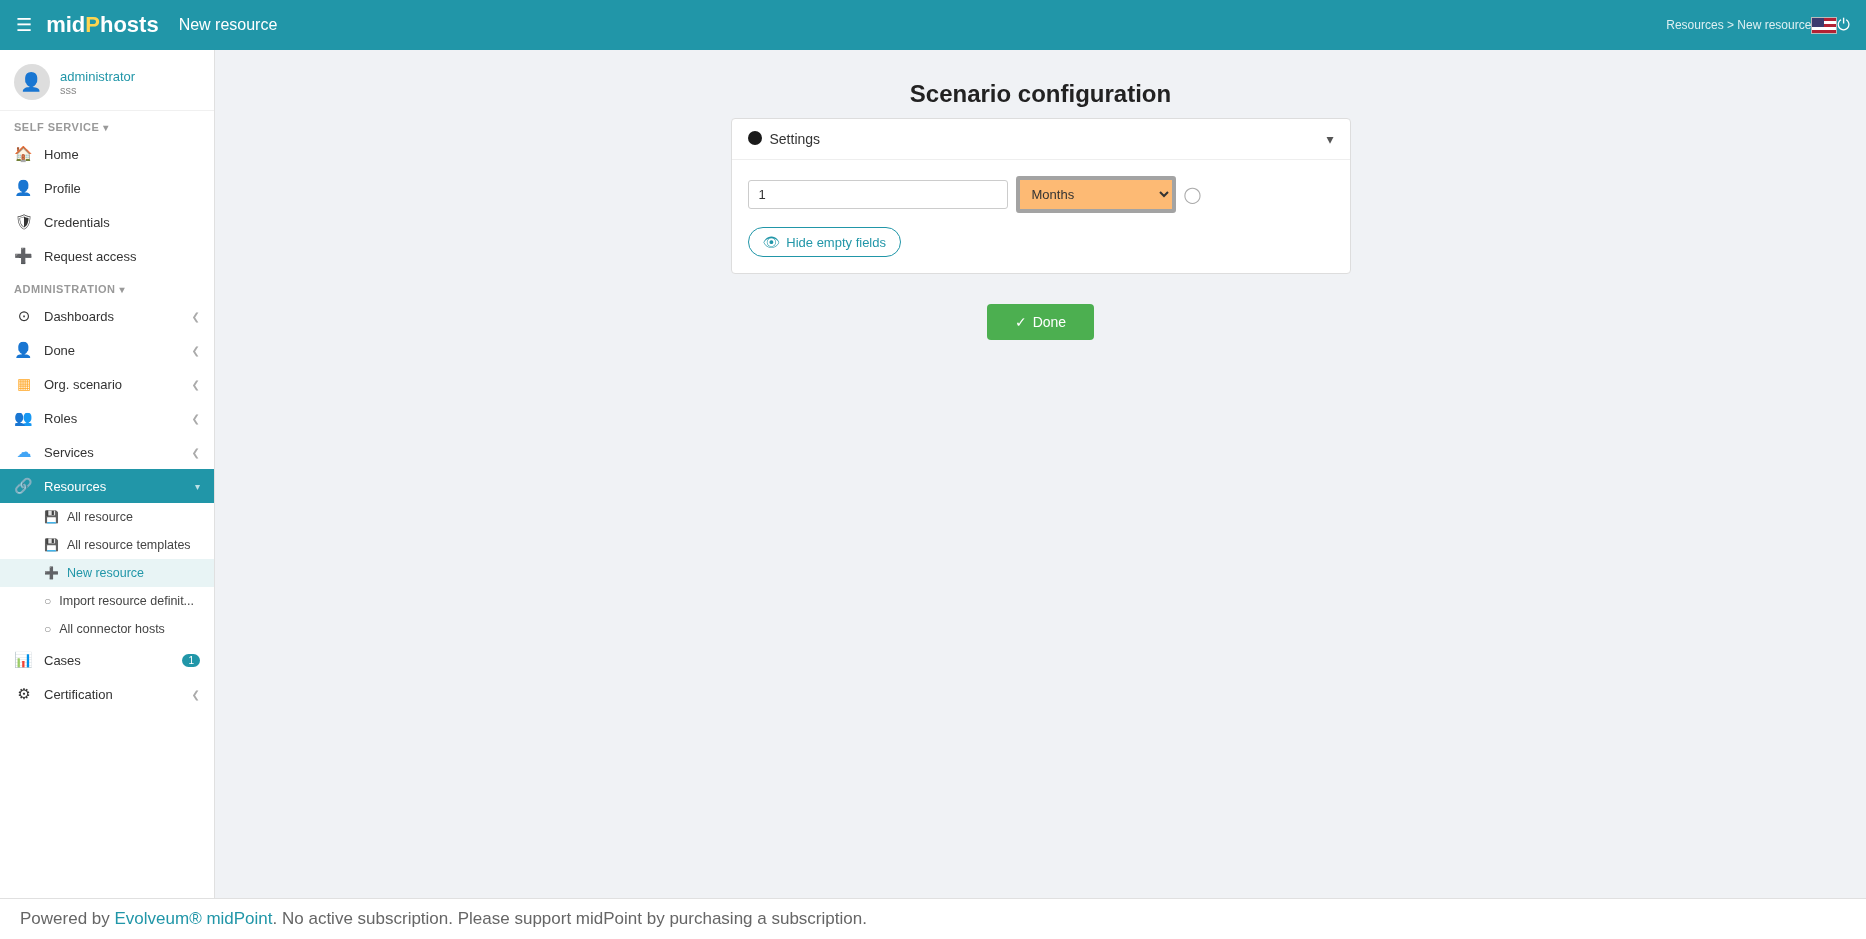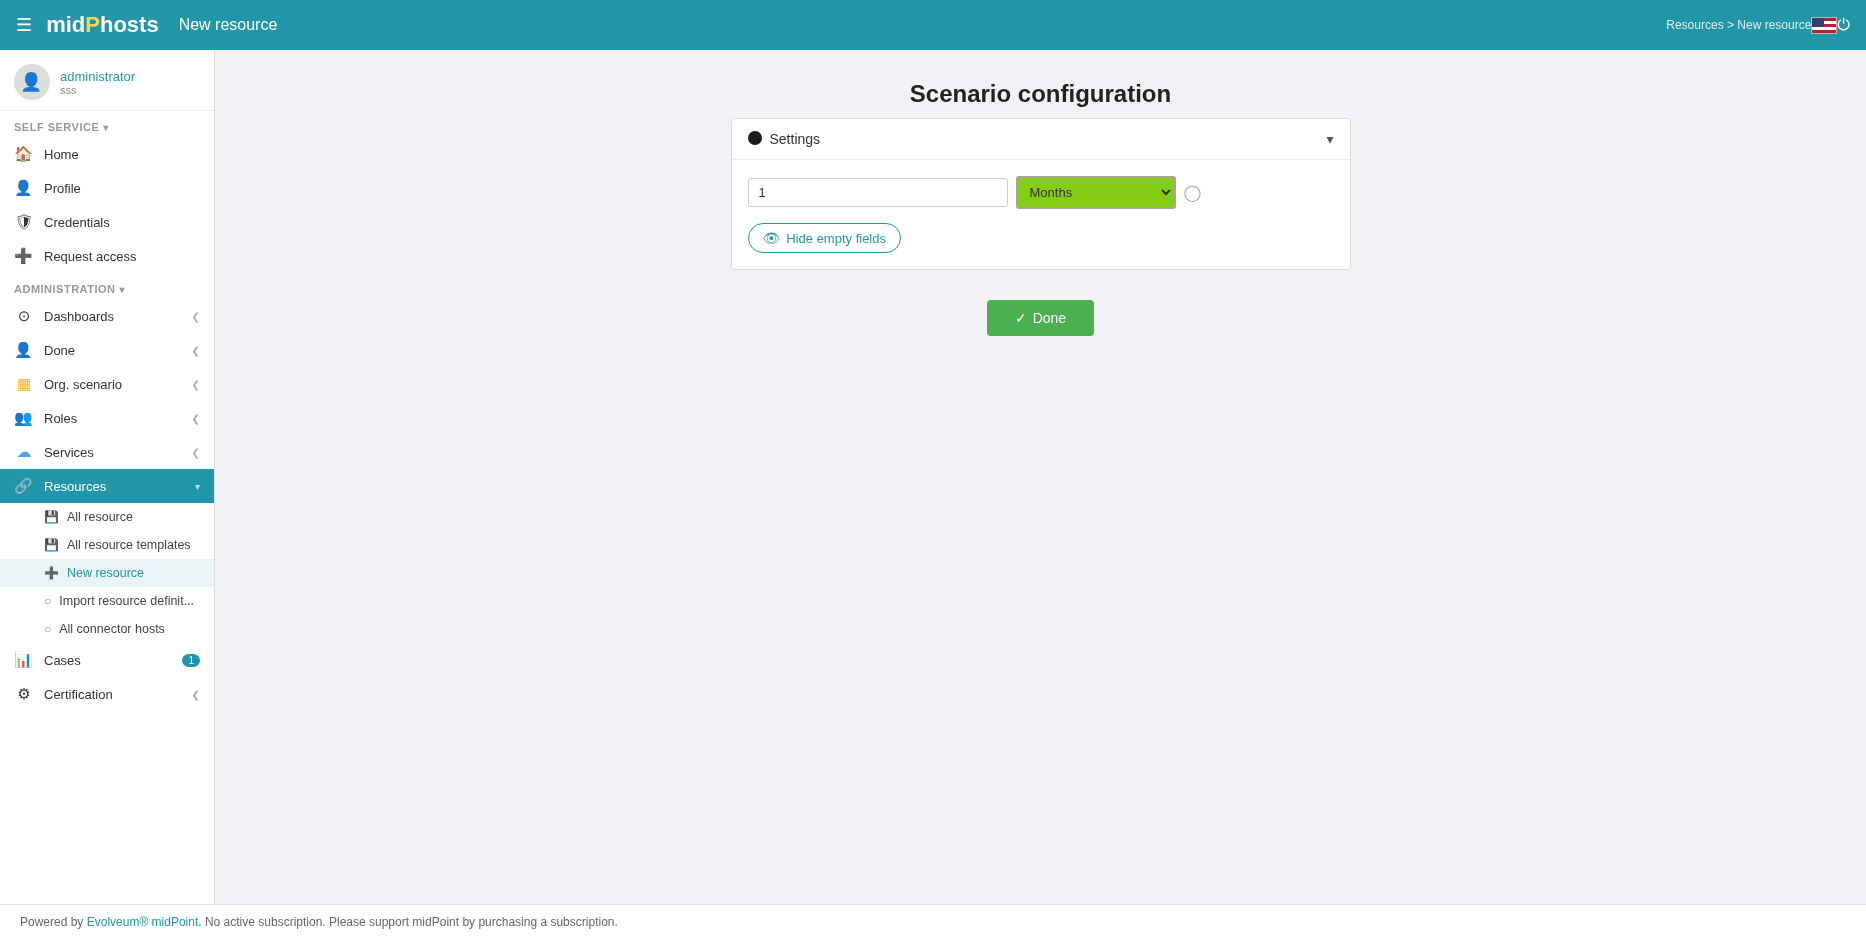--- a/index.html
+++ b/index.html
@@ -239,25 +239,25 @@
       color: #333;
     }
 
     .unit-select-wrap {
       display: flex;
       align-items: center;
       gap: 6px;
     }
     .unit-select {
       padding: 6px 28px 6px 8px;
-      border: 2px solid #a3a3a3;
+      border: 4px solid #a3a3a3;
       border-radius: 3px;
       font-size: 13px;
       color: #333;
-      background: #84cc16;
+      background: #fdba74;
       appearance: auto;
       width: 160px;
     }
     .clear-btn {
       background: none;
       border: none;
       cursor: pointer;
       color: #aaa;
       font-size: 16px;
       padding: 2px;
@@ -293,21 +293,21 @@
       display: inline-flex;
       align-items: center;
       gap: 6px;
     }
 
     
     .footer {
       background: white;
       border-top: 1px solid #e0e0e0;
       padding: 10px 20px;
-      font-size: 12px;
+      font-size: 17px;
       color: #666;
       flex-shrink: 0;
     }
     .footer a { color: #2196a8; text-decoration: none; }
 
     
     .sidebar::-webkit-scrollbar { width: 4px; }
     .sidebar::-webkit-scrollbar-track { background: #f0f0f0; }
     .sidebar::-webkit-scrollbar-thumb { background: #ccc; border-radius: 2px; }
   </style>

